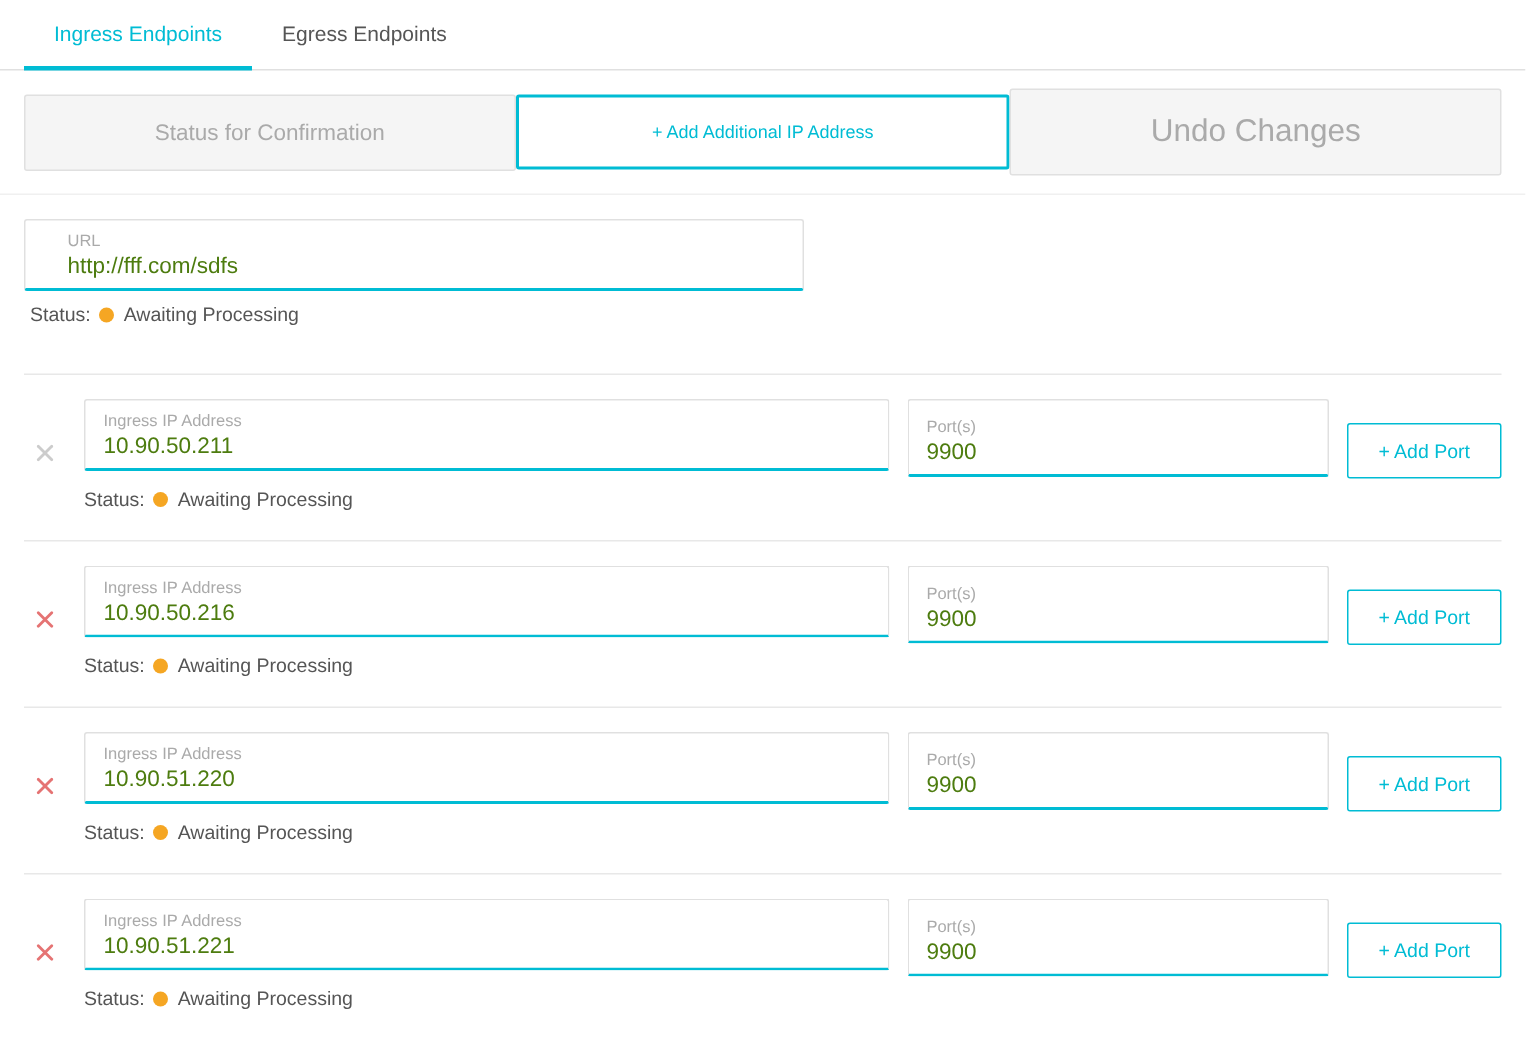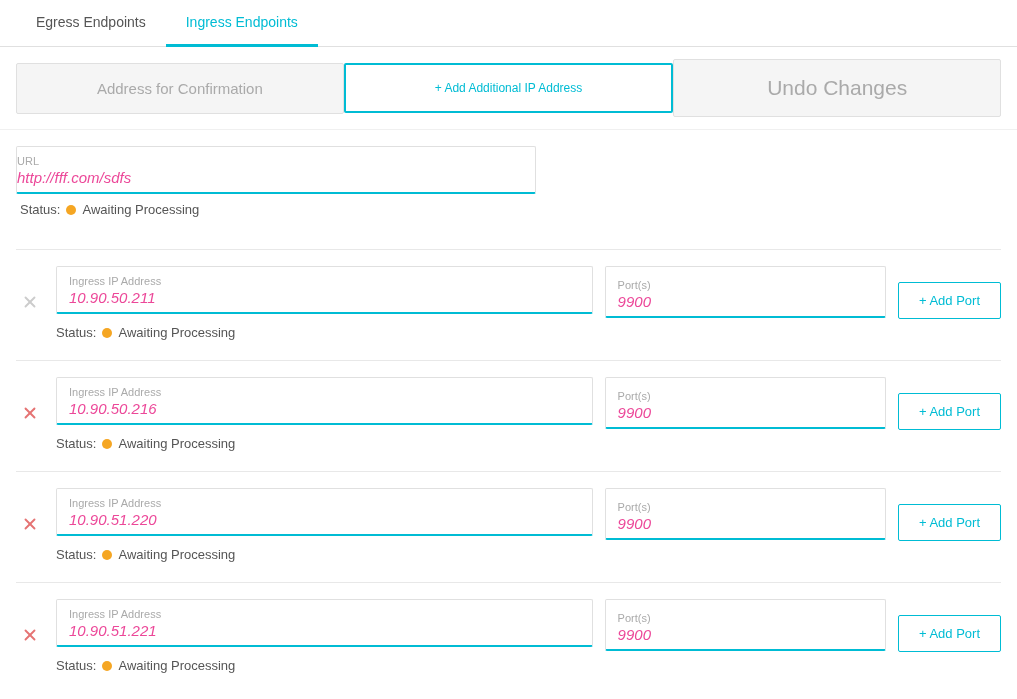--- a/index.html
+++ b/index.html
@@ -83,32 +83,31 @@
       margin-bottom: 16px;
       padding-bottom: 16px;
     }
     .field-group {
       display: flex;
       flex-direction: column;
       position: relative;
       border: 1px solid #e0e0e0;
       border-bottom: 2px solid #00bcd4;
       border-radius: 2px;
-      padding: 8px 0 6px;
+      padding: 8px 28px 6px;
       max-width: 520px;
     }
     .field-label {
       font-size: 11px;
       color: #aaa;
       margin-bottom: 2px;
     }
     .field-value {
       font-size: 15px;
-      color: #ec4899;
-      font-style: italic;
+      color: #4d7c0f;
     }
     .status-row {
       display: flex;
       align-items: center;
       margin-top: 8px;
       gap: 6px;
       font-size: 13px;
       color: #555;
       padding-left: 4px;
     }
@@ -183,26 +182,26 @@
       font-size: 13px;
       color: #555;
       margin-left: 40px;
       margin-bottom: 4px;
     }
   </style>
 </head>
 <body>
 
 <div class="tabs">
-<div class="tab">Egress Endpoints</div>
-    <div class="tab active">Ingress Endpoints</div>
+<div class="tab active">Ingress Endpoints</div>
+    <div class="tab">Egress Endpoints</div>
   </div>
 
 <div class="toolbar">
-  <button class="btn-submit">Address for Confirmation</button>
+  <button class="btn-submit">Status for Confirmation</button>
   <button class="btn-add">+ Add Additional IP Address</button>
   <button class="btn-undo">Undo Changes</button>
 </div>
 
 <div class="content">
 
   <div class="url-section">
     <div class="field-group">
       <span class="field-label">URL</span>
       <span class="field-value">http://fff.com/sdfs</span>

